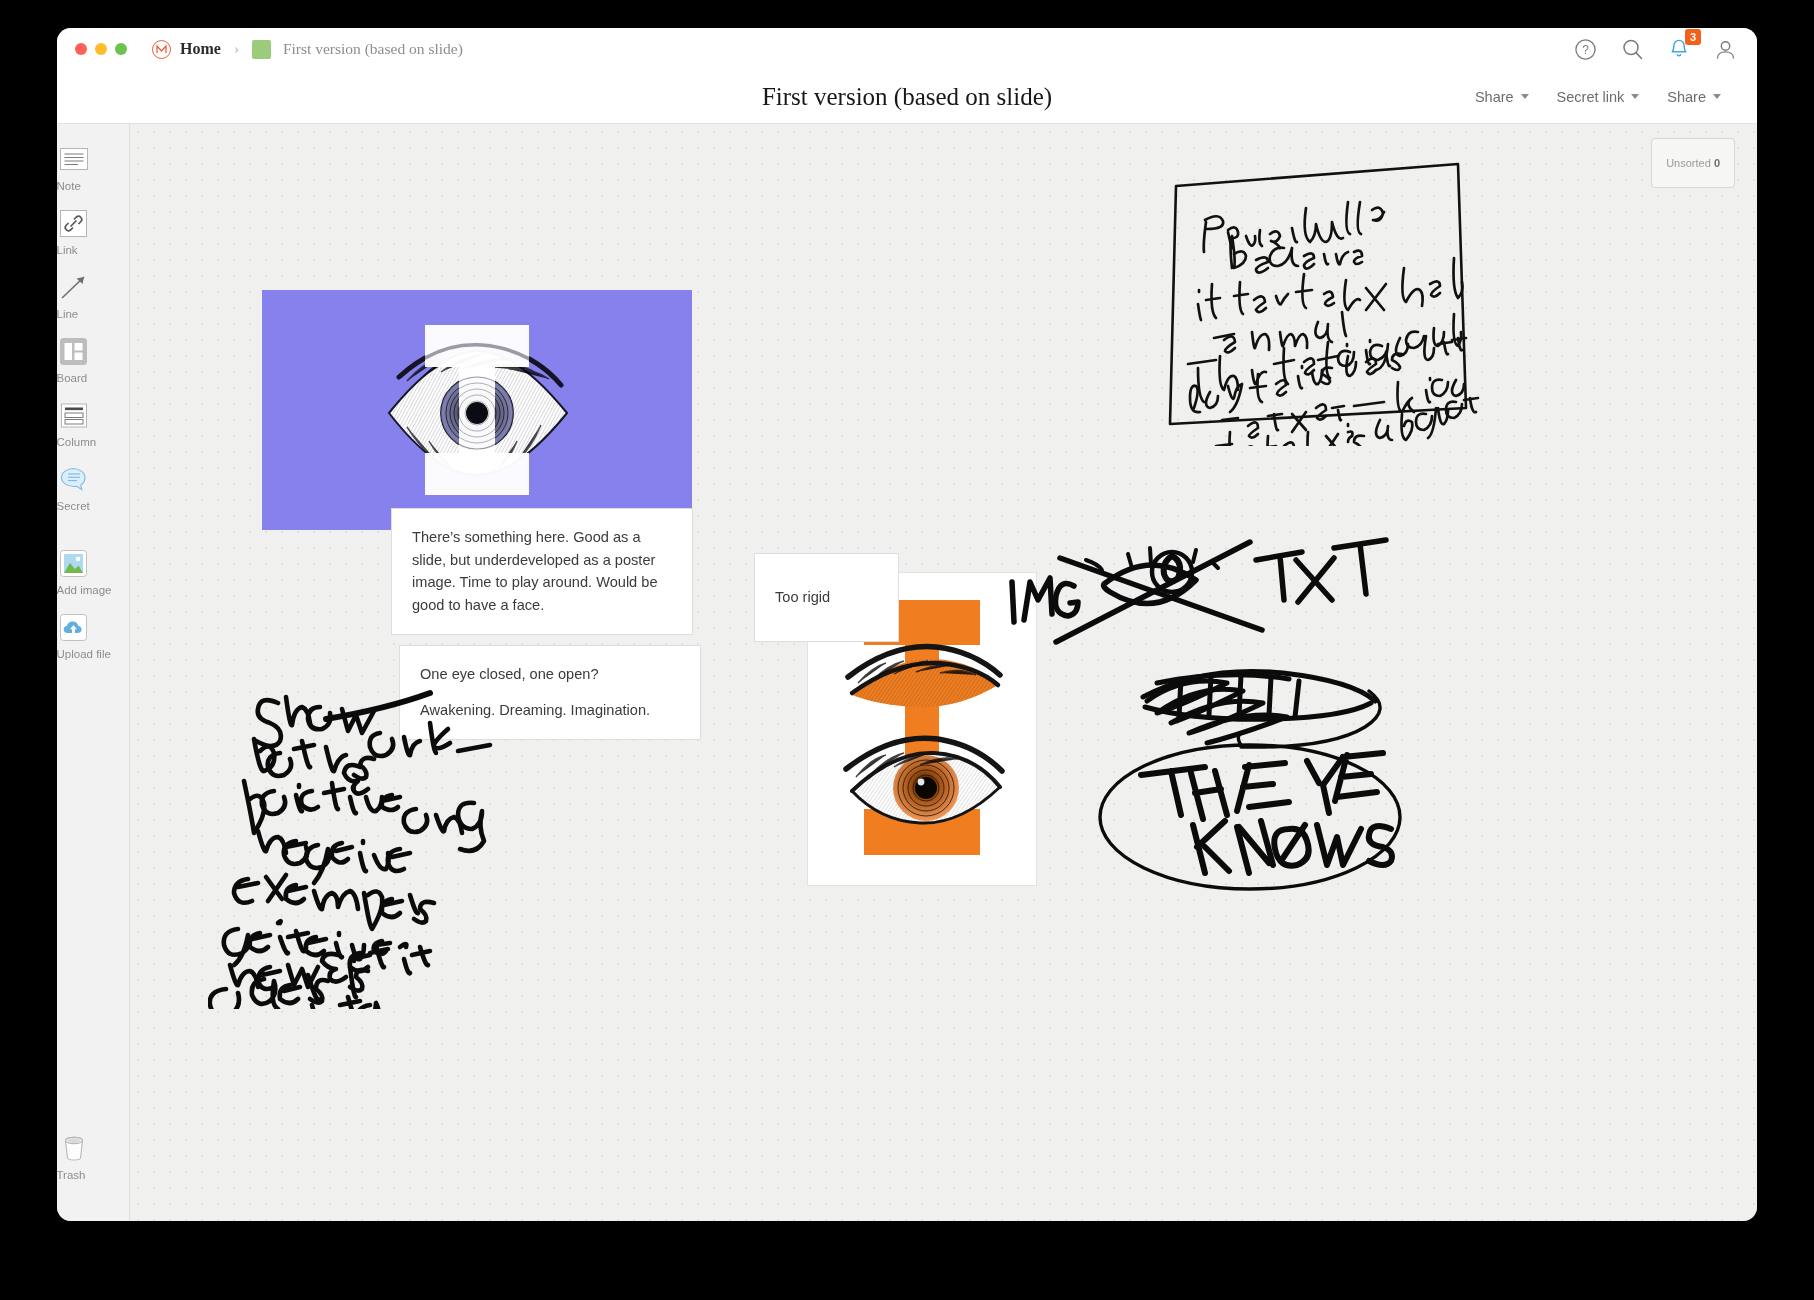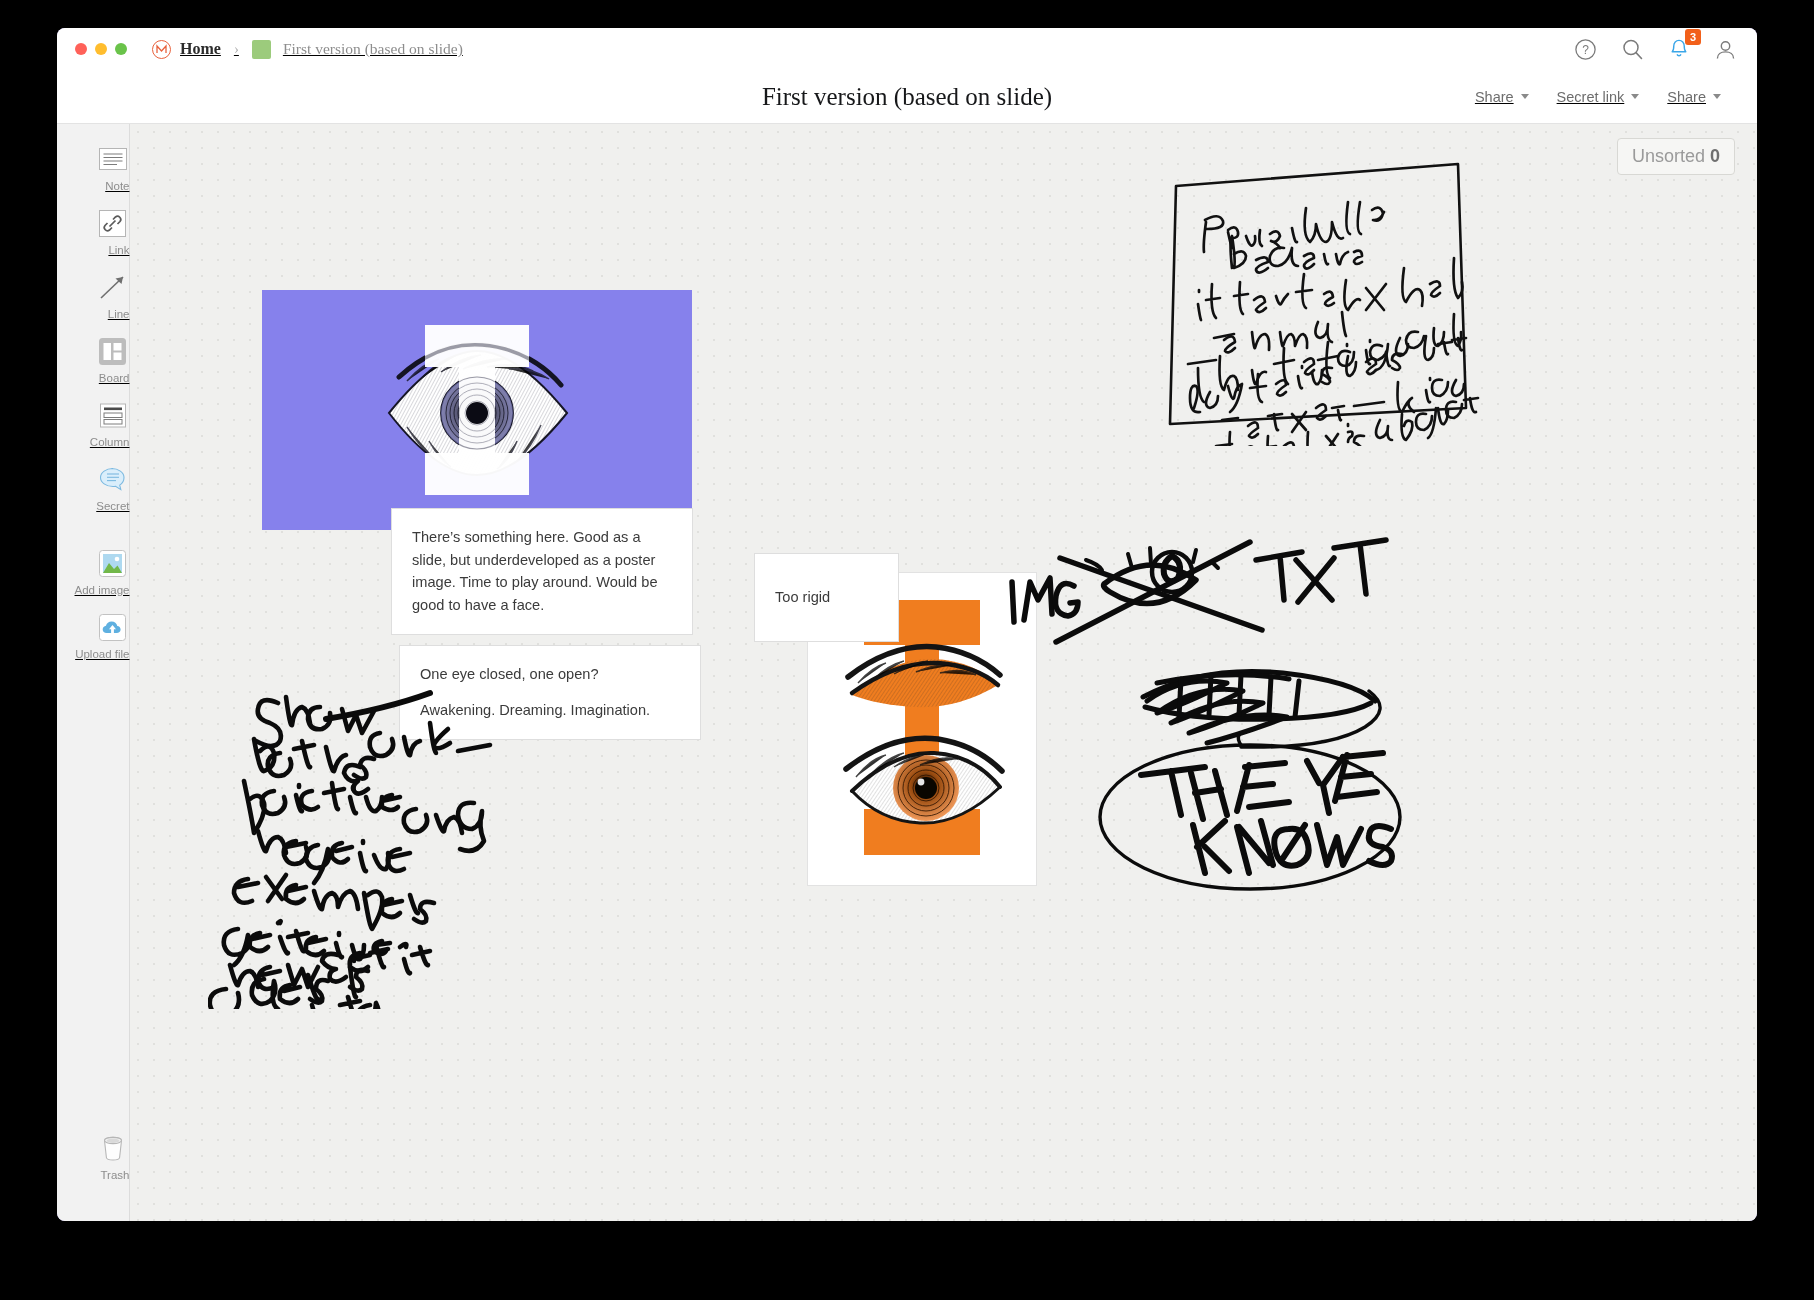--- a/index.html
+++ b/index.html
@@ -12,24 +12,23 @@
     overflow: hidden;
   }
 
   #app-window {
     position: absolute;
     left: 57px;
     top: 28px;
     width: 1700px;
     height: 1193px;
     background: #c4b5fd;
-    border-radius: 8px;
+    border-radius: 14px;
     overflow: hidden;
     box-shadow: 0 10px 40px rgba(0,0,0,0.4);
-    text-decoration: underline;
   }
 
   
   #titlebar {
     position: relative;
     height: 42px;
     background: #ffffff;
     display: flex;
     align-items: center;
     padding: 0 20px 0 18px;
@@ -150,21 +149,21 @@
     display: flex;
     flex-direction: column;
     align-items: center;
     padding-top: 18px;
     position: relative;
   }
   .tool {
     width: 73px;
     display: flex;
     flex-direction: column;
-    align-items: flex-end;
+    align-items: flex-start;
     margin-bottom: 14px;
     cursor: pointer;
   }
   .tool-ico {
     width: 34px; height: 34px;
     display: flex; align-items: center; justify-content: center;
   }
   .tool-label {
     margin-top: 4px;
     font-size: 11.5px;
@@ -185,22 +184,22 @@
     background-size: 16px 16px;
     overflow: hidden;
   }
 
   #unsorted-chip {
     position: absolute;
     right: 22px; top: 14px;
     background: #f6f6f4;
     border: 1px solid #d8d8d4;
     border-radius: 4px;
-    padding: 7px 14px;
-    font-size: 18px;
+    padding: 18px 14px;
+    font-size: 11px;
     color: #9a9a9a;
   }
   #unsorted-chip b { color: #6f6f6f; }
 
   
   #headline {
     position: absolute;
     left: 87px; top: 48px;
     font-family: "Liberation Sans Narrow", "Liberation Sans", sans-serif;
     font-weight: bold;

